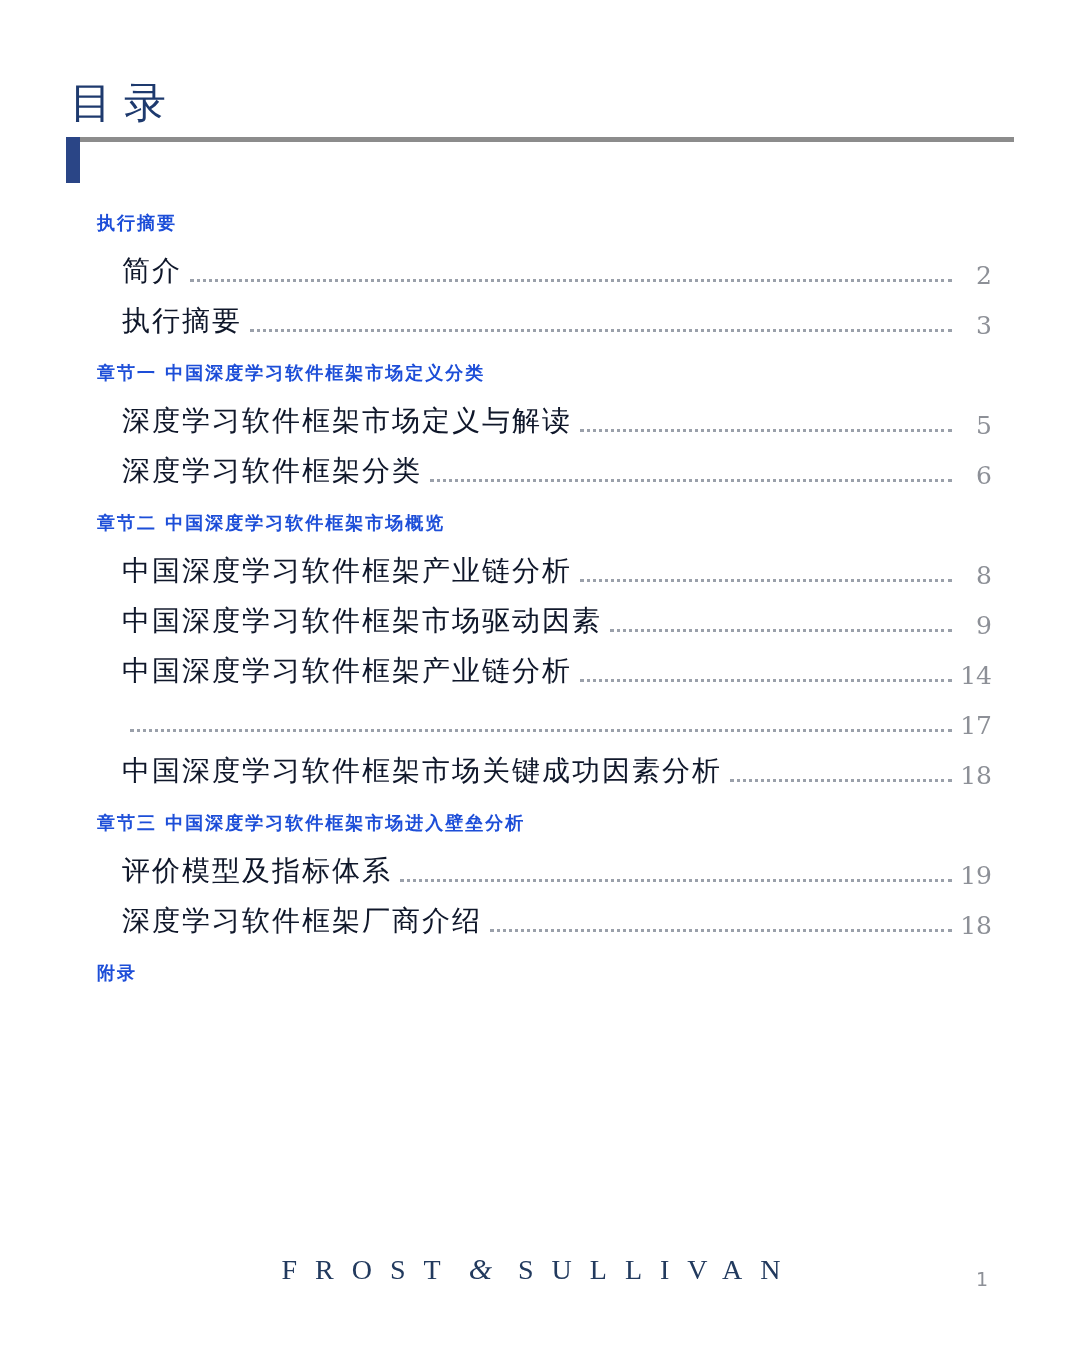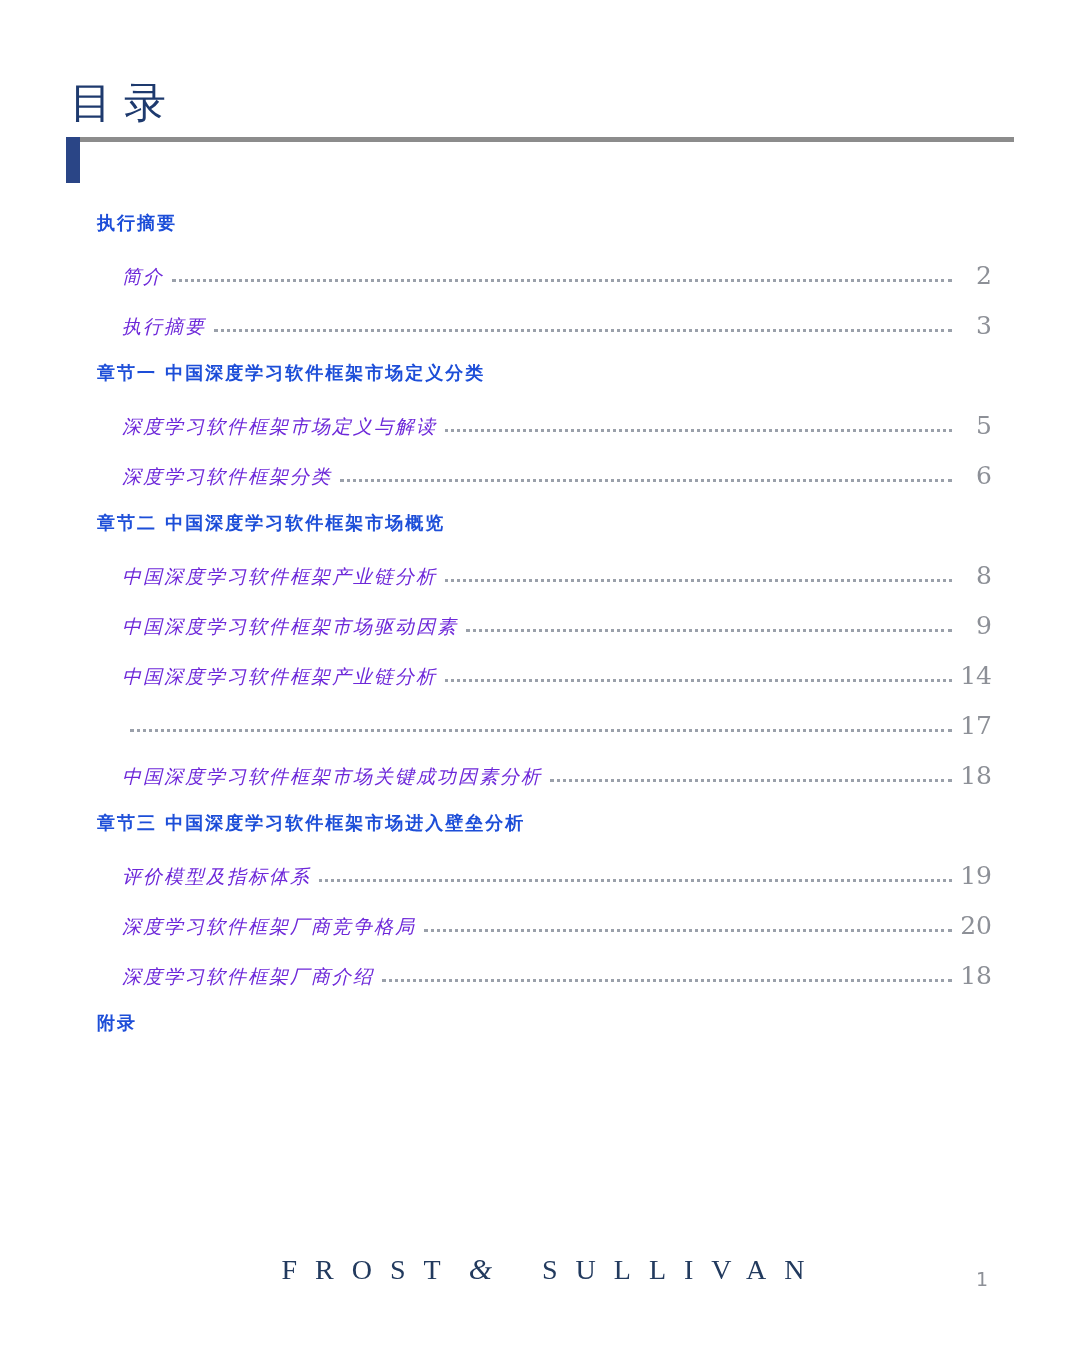--- a/index.html
+++ b/index.html
@@ -26,37 +26,37 @@
   }
   .sec-heading {
     height:50px; display:flex; align-items:center;
     font-size:18px; font-weight:bold; color:#1d4ed8;
     letter-spacing:2px;
   }
   .row {
     height:50px; display:flex; align-items:flex-end; padding-left:25px;
   }
   .row .label {
-    font-size:19px; color:#6d28d9; letter-spacing:2px;
-    padding-bottom:8px; white-space:nowrap;font-style:italic;
+    font-size:28px; color:#0f172a; letter-spacing:2px;
+    padding-bottom:8px; white-space:nowrap;
   }
   .row .leader {
     flex:1 1 auto; border-bottom:3px dotted #9aa0aa;
     margin:0 4px 16px 8px; min-width:30px;
   }
   .row .pagenum {
     font-size:25px; color:#8d9097; padding-bottom:8px;
     min-width:36px; text-align:right;
   }
   .footer-brand {
     position:absolute; left:0; top:1252px; width:1080px;
     text-align:center; color:#223a5e; font-size:28px;
     font-family:"Liberation Serif", "DejaVu Serif", serif;
   }
-  .footer-brand .brand-word { letter-spacing:18px;margin-left:24px; }
+  .footer-brand .brand-word { letter-spacing:18px; }
   .footer-brand .brand-amp {
     font-style:italic; font-size:30px; margin:0 26px 0 10px;
   }
   .footer-pagenum {
     position:absolute; right:92px; top:1268px;
     font-size:19px; color:#8d9097;
     font-family:"DejaVu Sans", sans-serif;
   }
 </style>
 </head>
@@ -114,25 +114,20 @@
       <span class="leader"></span>
       <span class="pagenum">18</span>
     </div>
     <div class="sec-heading">章节三 中国深度学习软件框架市场进入壁垒分析</div>
     <div class="row">
       <span class="label">评价模型及指标体系</span>
       <span class="leader"></span>
       <span class="pagenum">19</span>
     </div>
     <div class="row">
-      <span class="label">深度学习软件框架厂商竞争格局</span>
-      <span class="leader"></span>
-      <span class="pagenum">20</span>
-    </div>
-    <div class="row">
       <span class="label">深度学习软件框架厂商介绍</span>
       <span class="leader"></span>
       <span class="pagenum">18</span>
     </div>
     <div class="sec-heading">附录</div>
   </div>
 
 <div class="footer-brand">
   <span class="brand-word">FROST</span><span class="brand-amp">&amp;</span><span class="brand-word">SULLIVAN</span>
 </div>

